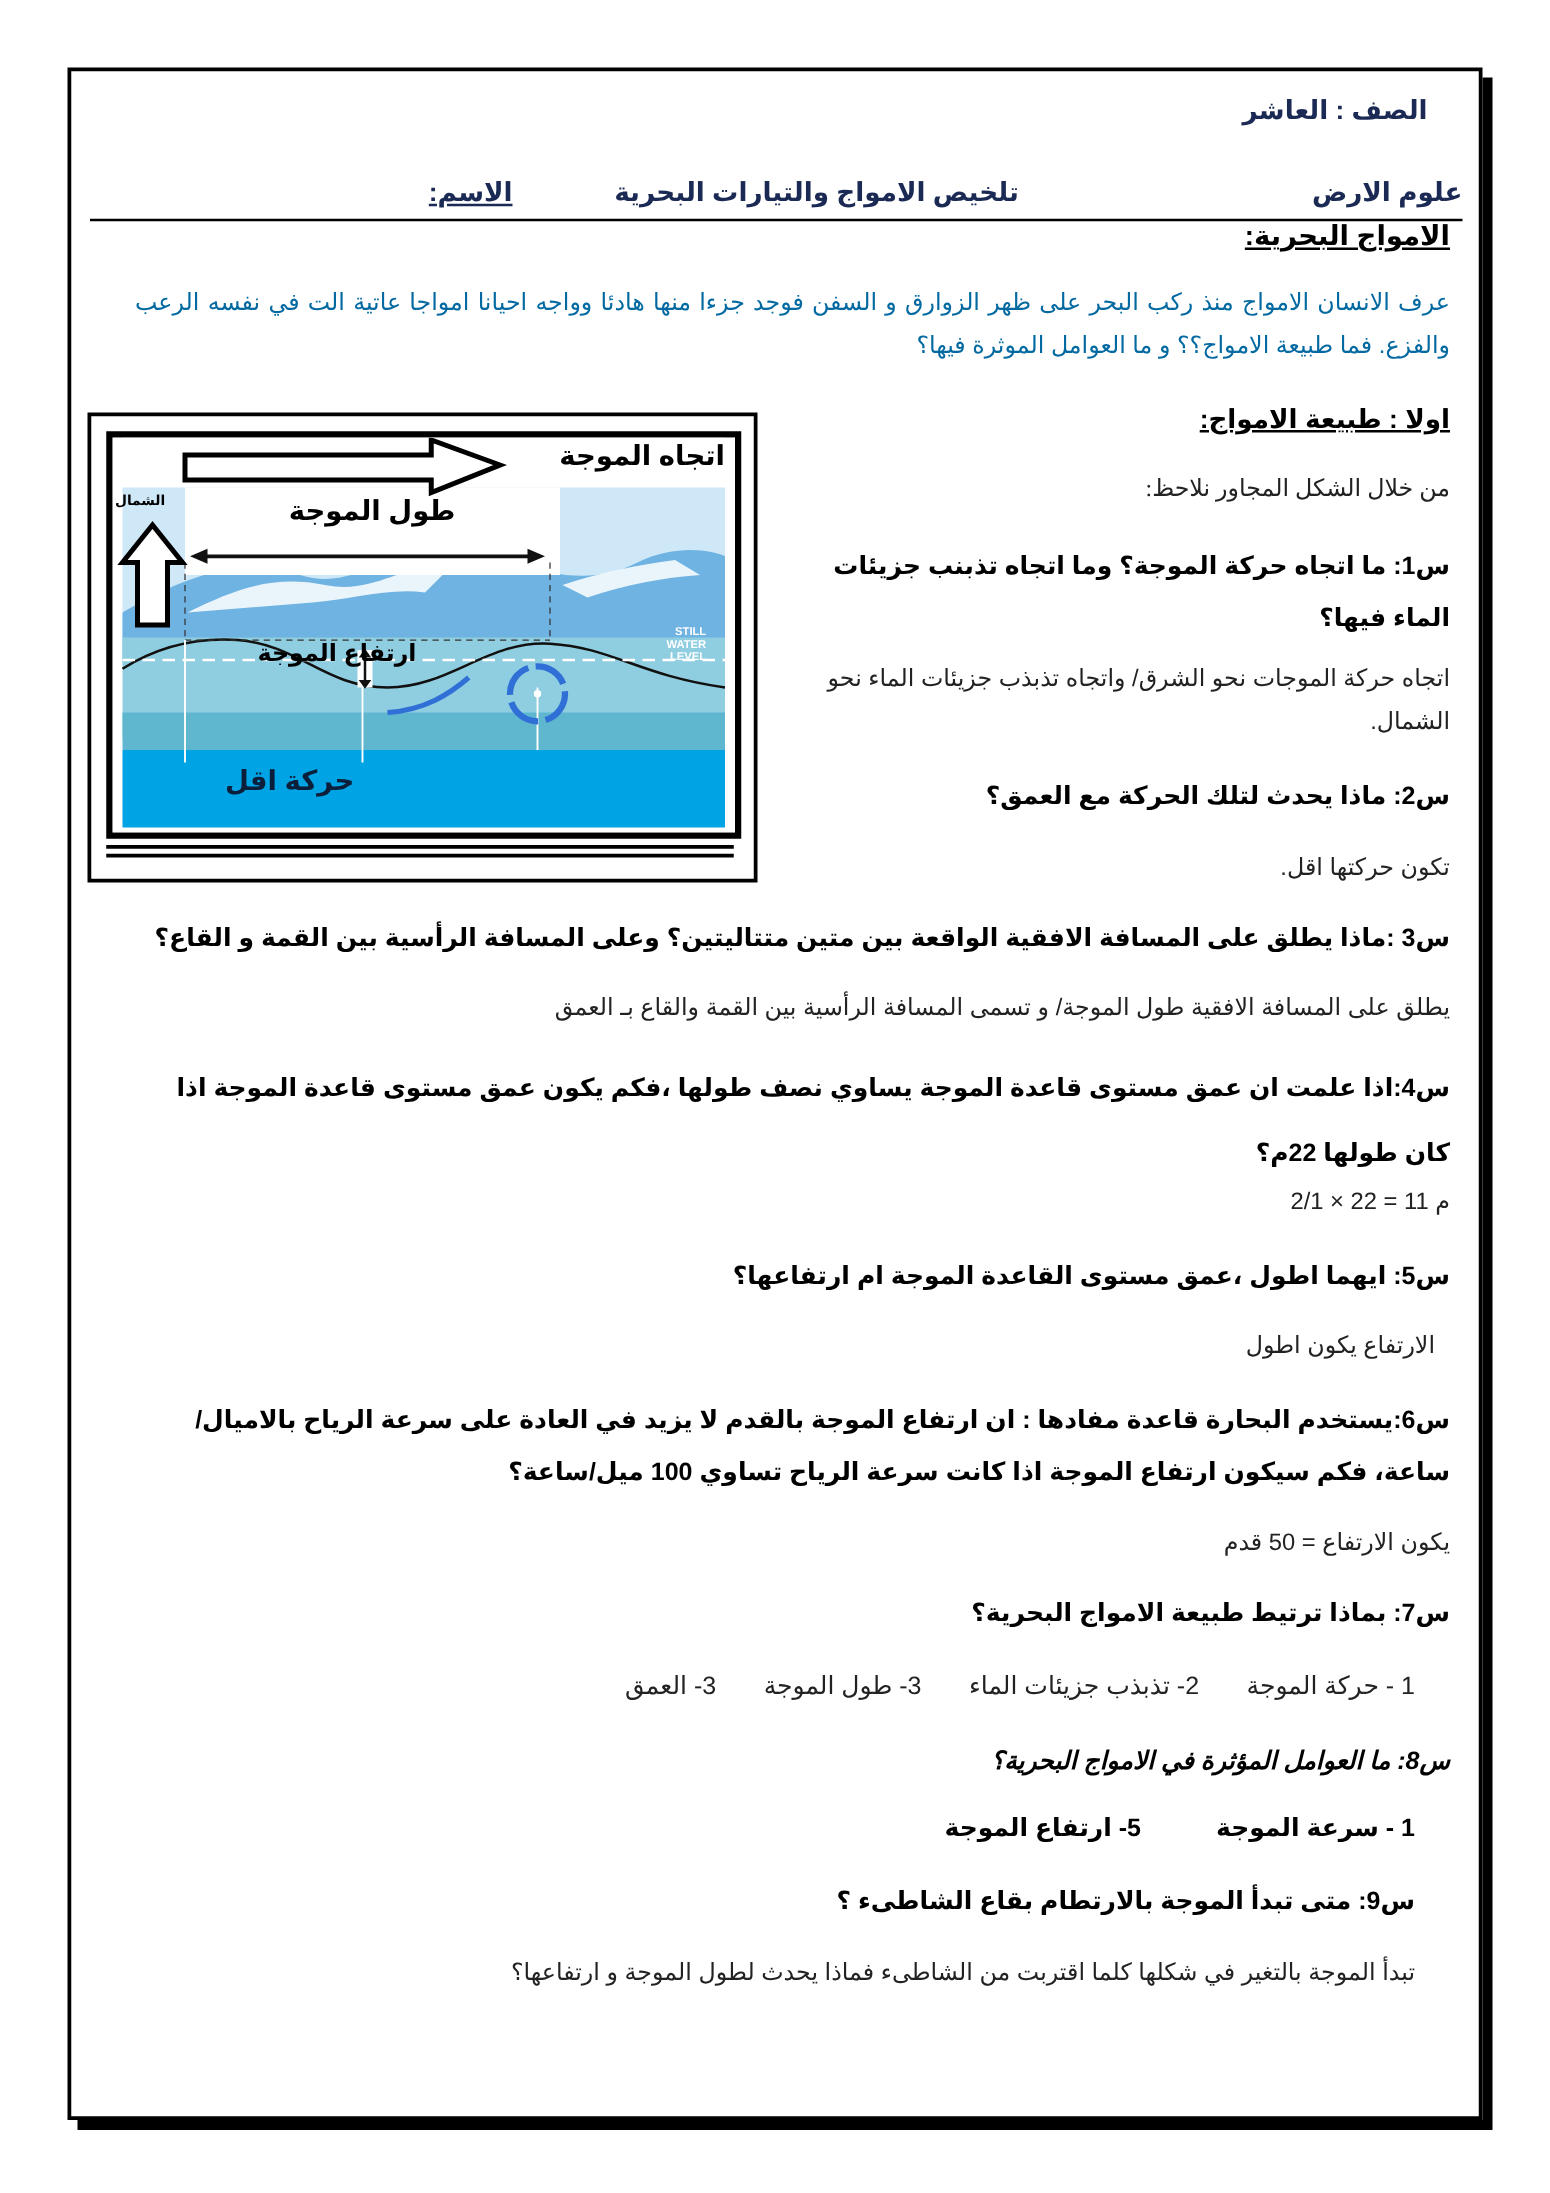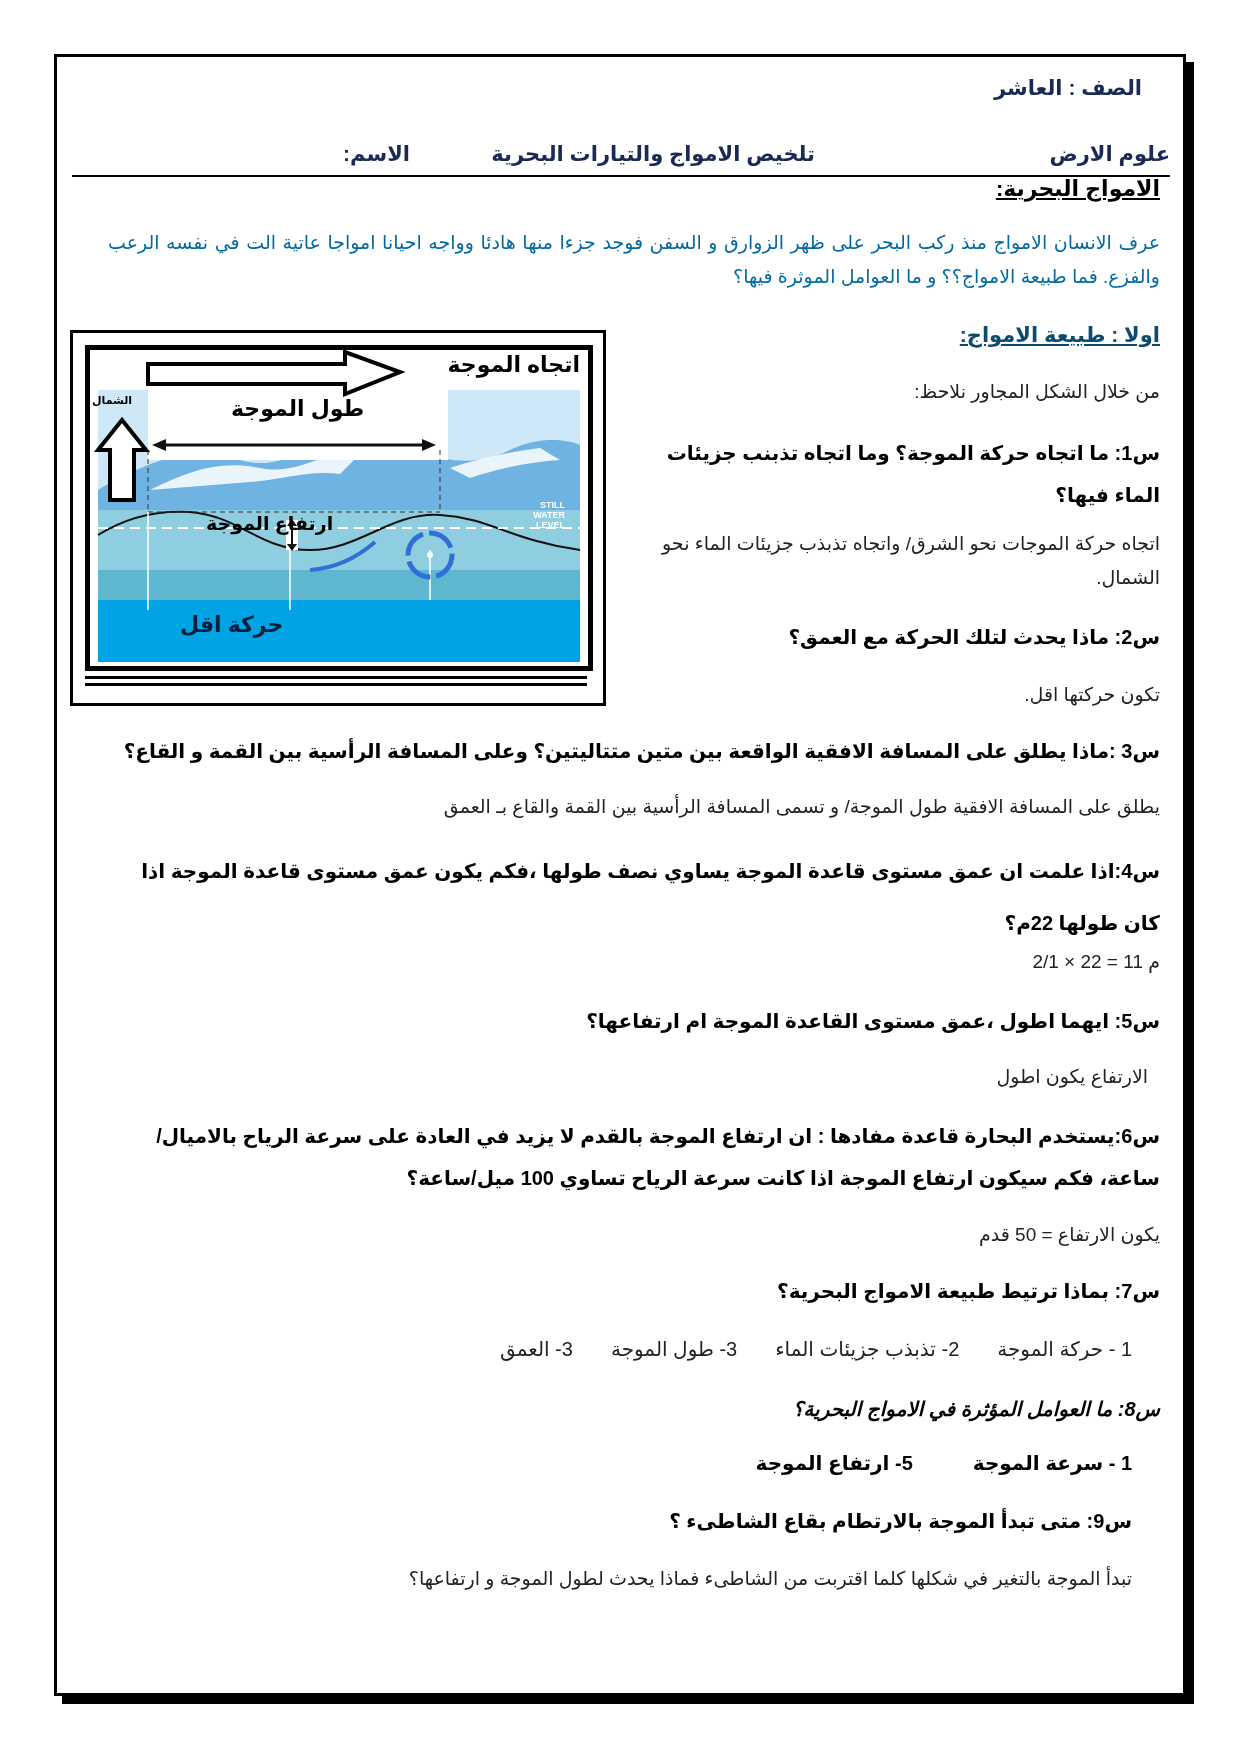--- a/index.html
+++ b/index.html
@@ -7,21 +7,21 @@
 
     .page-frame { position: absolute; left: 54px; top: 54px; width: 1126px; height: 1636px; border: 3px solid #000; box-shadow: 8px 8px 0 0 #000; background: #fff; }
 
     .rtl { direction: rtl; unicode-bidi: embed; }
     .abs { position: absolute; }
 
     .hdr { font-weight: bold; color: #1b2a55; font-size: 21px; white-space: nowrap; }
     .hdr-rule { position: absolute; left: 72px; top: 175px; width: 1098px; height: 2px; background: #000; }
 
     .section-title { font-weight: bold; font-size: 22px; text-decoration: underline; color: #000; white-space: nowrap; }
-    .subsection-title { font-weight: bold; font-size: 21px; text-decoration: underline; color: #0c4a6e; white-space: nowrap; }
+    .subsection-title { font-weight: bold; font-size: 21px; text-decoration: underline; color: #000000; white-space: nowrap; }
 
     .para { font-size: 19px; line-height: 34px; color: #0369a1; text-align: justify; }
     .q { font-weight: bold; font-size: 20px; line-height: 42px; color: #000; }
     .a { font-size: 19px; line-height: 34px; color: #222; }
 
     
     .diagram-outer { position: absolute; left: 70px; top: 330px; width: 530px; height: 370px; border: 3px solid #000; background: #fff; }
     .diagram-inner { position: absolute; left: 12px; top: 12px; width: 498px; height: 316px; border: 5px solid #000; background: #fff; overflow: hidden; }
     .diagram-doubleline1 { position: absolute; left: 12px; top: 343px; width: 502px; height: 3px; background: #000; }
     .diagram-doubleline2 { position: absolute; left: 12px; top: 350px; width: 502px; height: 3px; background: #000; }
@@ -29,29 +29,29 @@
     .dlabel { position: absolute; font-weight: bold; color: #000; white-space: nowrap; }
   </style>
 </head>
 <body>
 
 <div class="page-frame"></div>
 
 <div class="abs hdr rtl" style="right:98px; top:76px;">الصف : العاشر</div>
 <div class="abs hdr rtl" style="right:70px; top:142px;">علوم الارض</div>
 <div class="abs hdr rtl" style="left:470px; top:142px; width:345px; text-align:right;">تلخيص الامواج والتيارات البحرية</div>
-<div class="abs hdr rtl" style="left:340px; top:142px; width:70px; text-align:right;">الاسم:</div>
+<div class="abs hdr rtl" style="left:340px; top:142px; width:70px; text-align:right;text-decoration:underline;">الاسم:</div>
 <div class="hdr-rule"></div>
 
 <div class="abs section-title rtl" style="right:80px; top:176px;">الامواج البحرية:</div>
 
 <div class="abs para rtl" style="right:80px; top:226px; width:1052px;">عرف الانسان الامواج منذ ركب البحر على ظهر الزوارق و السفن فوجد جزءا منها هادئا وواجه احيانا امواجا عاتية الت في نفسه الرعب والفزع. فما طبيعة الامواج؟؟ و ما العوامل الموثرة فيها؟</div>
 
 <div class="abs subsection-title rtl" style="right:80px; top:323px;">اولا : طبيعة الامواج:</div>
-<div class="abs a rtl" style="right:80px; top:375px;">من خلال الشكل المجاور نلاحظ:</div>
+<div class="abs a rtl" style="right:80px; top:375px;font-family:Liberation Serif, serif;">من خلال الشكل المجاور نلاحظ:</div>
 
 <div class="diagram-outer">
   <div class="diagram-inner">
     <svg class="diagram-svg" viewBox="0 0 498 316">
       <rect x="0" y="0" width="498" height="316" fill="#ffffff"></rect>
       <rect id="sky" x="8" y="40" width="482" height="120" fill="#cfe8f8"></rect>
       <path id="wave-back" d="M8 140 C60 110 100 95 150 110 C200 125 220 80 290 95 C350 108 380 120 420 100 C450 85 480 90 490 95 L490 180 L8 180 Z" fill="#6fb3e3"></path>
       <path d="M60 140 C100 120 130 110 170 118 C210 126 230 100 270 104 L250 124 C220 120 190 130 160 132 Z" fill="#ffffff" opacity="0.85"></path>
       <path d="M360 118 C390 108 420 102 450 98 L470 110 C440 112 410 118 380 128 Z" fill="#ffffff" opacity="0.85"></path>
       <rect id="water-upper" x="8" y="160" width="482" height="80" fill="#8fcde0"></rect>

